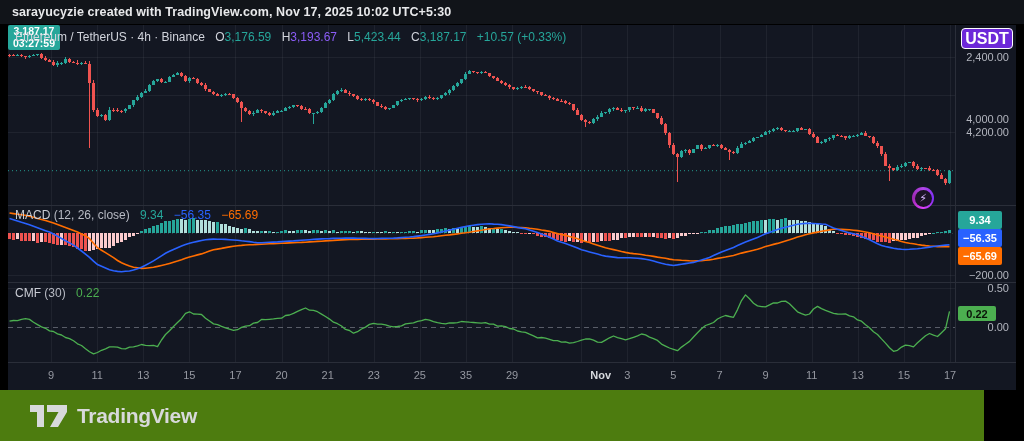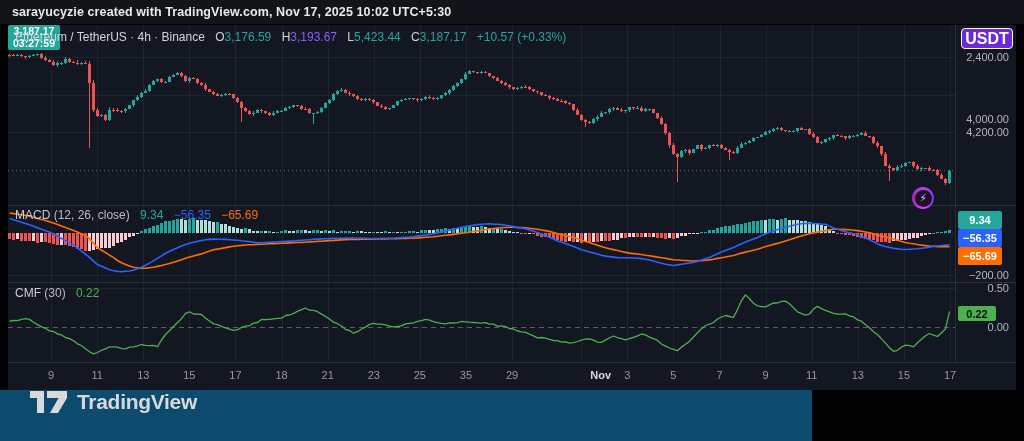--- a/index.html
+++ b/index.html
@@ -31,22 +31,22 @@
   
   .time-label{position:absolute;top:344px;transform:translateX(-50%);font-size:11px;color:#9598a1;z-index:5;}
   .time-label.major{color:#d6d9dd;font-weight:700;}
   
   #flash-icon{position:absolute;left:904px;top:162px;width:22px;height:22px;border-radius:50%;
     background:conic-gradient(#b145e8,#7b2ff7,#e040fb,#9c27b0,#b145e8);
     display:flex;align-items:center;justify-content:center;z-index:6;}
   #flash-icon .inner{width:17px;height:17px;border-radius:50%;background:#1b1325;
     display:flex;align-items:center;justify-content:center;color:#d9b8ff;font-size:11px;line-height:17px;}
   
-  #bottom-strip{position:absolute;left:0;top:390px;width:812px;height:51px;background:#0c4a6e;
-    display:flex;align-items:flex-start;}
+  #bottom-strip{position:absolute;left:0;top:390px;width:984px;height:51px;background:#4d7c0f;
+    display:flex;align-items:center;}
   #tv-logo-mark{margin-left:30px;}
   #tv-logo-text{margin-left:9px;color:#d8d9db;font-size:21px;font-weight:700;letter-spacing:-.3px;}
 </style>
 </head>
 <body>
 
 <div id="attribution-bar">
   <span>sarayucyzie created with TradingView.com, Nov 17, 2025 10:02 UTC+5:30</span>
 </div>
 
@@ -860,21 +860,21 @@
     <div class="axis-label" style="top: 302px;">0.00</div>
     <div class="badge" style="top: 186px; height: 18px; background: rgb(38, 166, 154); color: rgb(255, 255, 255);">9.34</div>
     <div class="badge" style="top: 204px; height: 18px; background: rgb(41, 98, 255); color: rgb(255, 255, 255);">−56.35</div>
     <div class="badge" style="top: 222px; height: 18px; background: rgb(255, 109, 0); color: rgb(255, 255, 255);">−65.69</div>
     <div class="badge" style="top: 281px; height: 15px; width: 38px; background: rgb(76, 175, 80); color: rgb(10, 20, 8);">0.22</div>
     <div class="time-label" style="left: 43.05px;">9</div>
     <div class="time-label" style="left: 89.15px;">11</div>
     <div class="time-label" style="left: 135.25px;">13</div>
     <div class="time-label" style="left: 181.35px;">15</div>
     <div class="time-label" style="left: 227.45px;">17</div>
-    <div class="time-label" style="left: 273.55px;">18</div>
+    <div class="time-label" style="left: 273.55px;">20</div>
     <div class="time-label" style="left: 319.65px;">21</div>
     <div class="time-label" style="left: 365.75px;">23</div>
     <div class="time-label" style="left: 411.85px;">25</div>
     <div class="time-label" style="left: 457.95px;">35</div>
     <div class="time-label" style="left: 504.05px;">29</div>
     <div class="time-label major" style="left: 573.2px; padding-left: 39px;">Nov</div>
     <div class="time-label" style="left: 619.3px;">3</div>
     <div class="time-label" style="left: 665.4px;">5</div>
     <div class="time-label" style="left: 711.5px;">7</div>
     <div class="time-label" style="left: 757.6px;">9</div>

